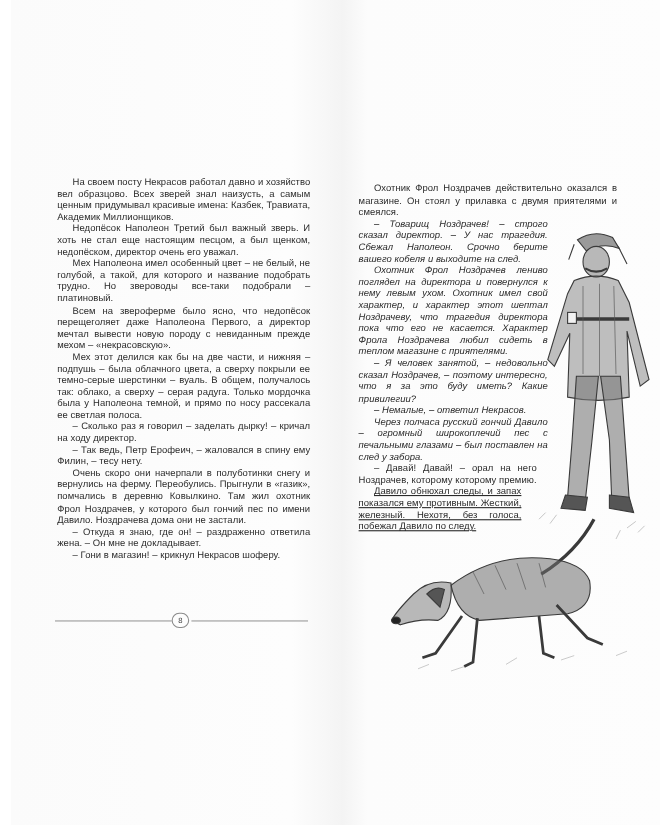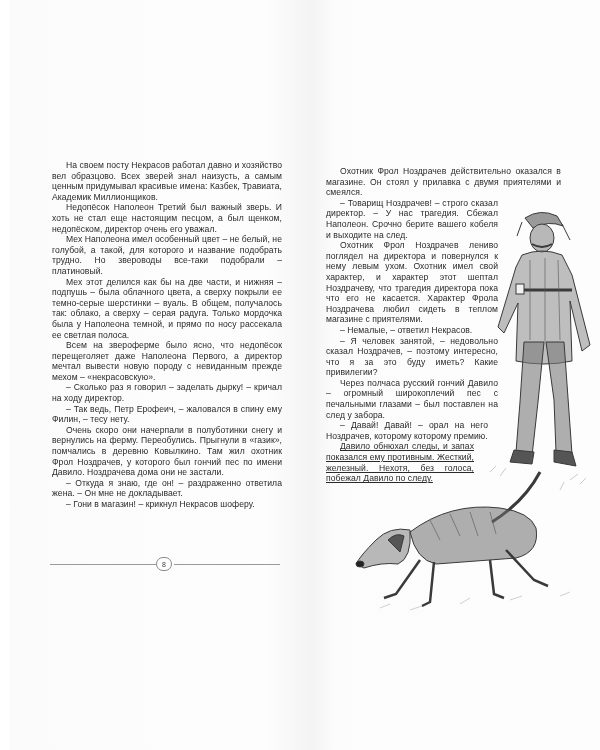--- a/index.html
+++ b/index.html
@@ -5,42 +5,42 @@
   html, body { margin: 0; padding: 0; }
   body { width: 600px; height: 750px; background: #ffffff; position: relative; overflow: hidden; font-family: "Liberation Sans", sans-serif; }
   .spread { position: absolute; left: 0; top: 0; width: 600px; height: 750px; background: #fdfdfd; margin-left: 10px; }
   .page { position: absolute; top: 0; height: 750px; }
   .page-left { left: 0; width: 300px; background: linear-gradient(to right, #fbfbfb 0%, #fdfdfd 85%, #f4f4f4 100%); }
   .page-right { left: 300px; width: 300px; background: linear-gradient(to right, #f3f3f3 0%, #fcfcfc 8%, #fdfdfd 100%); }
   .text { position: absolute; font-size: 8.6px; line-height: 10.6px; color: #2a2a2a; text-align: justify; letter-spacing: 0.05px; }
   .text p { margin: 0; text-indent: 14px; }
   .left-text { left: 42px; top: 160px; width: 230px; }
   .right-text { left: 316px; top: 166px; width: 235px; }
-  .narrow1 { width: 172px; }
+  .narrow1 { width: 172px; font-style: italic; }
   .narrow2 { width: 162px; }
   .narrow3 { width: 148px; text-decoration: underline; }
   .folio { position: absolute; left: 40px; top: 557px; width: 230px; height: 14px; }
   .folio-line { position: absolute; top: 7px; height: 0; border-top: 1px solid #9a9a9a; }
   .folio-line.l { left: 0; width: 106px; }
   .folio-line.r { left: 124px; width: 106px; }
   .folio-num { position: absolute; left: 106px; top: 0; width: 16px; height: 14px; border: 1px solid #8a8a8a; border-radius: 8px; font-size: 7px; line-height: 14px; text-align: center; color: #444; background: #fdfdfd; box-sizing: border-box; }
   .illustration { position: absolute; left: 300px; top: 200px; width: 300px; height: 420px; }
 </style>
 </head>
 <body>
 
 <div class="spread">
 
   <div class="page page-left">
     <div class="text left-text">
       <p>На своем посту Некрасов работал давно и хозяйство вел образцово. Всех зверей знал наизусть, а самым ценным придумывал красивые имена: Казбек, Травиата, Академик Миллионщиков.</p>
       <p>Недопёсок Наполеон Третий был важный зверь. И хоть не стал еще настоящим песцом, а был щенком, недопёском, директор очень его уважал.</p>
       <p>Мех Наполеона имел особенный цвет – не белый, не голубой, а такой, для которого и название подобрать трудно. Но звероводы все-таки подобрали – платиновый.</p>
+      <p>Всем на звероферме было ясно, что недопёсок перещеголяет даже Наполеона Первого, а директор мечтал вывести новую породу с невиданным прежде мехом – «некрасовскую».</p>
       <p>Мех этот делился как бы на две части, и нижняя – подпушь – была облачного цвета, а сверху покрыли ее темно-серые шерстинки – вуаль. В общем, получалось так: облако, а сверху – серая радуга. Только мордочка была у Наполеона темной, и прямо по носу рассекала ее светлая полоса.</p>
-      <p>Всем на звероферме было ясно, что недопёсок перещеголяет даже Наполеона Первого, а директор мечтал вывести новую породу с невиданным прежде мехом – «некрасовскую».</p>
       <p>– Сколько раз я говорил – заделать дырку! – кричал на ходу директор.</p>
       <p>– Так ведь, Петр Ерофеич, – жаловался в спину ему Филин, – тесу нету.</p>
       <p>Очень скоро они начерпали в полуботинки снегу и вернулись на ферму. Переобулись. Прыгнули в «газик», помчались в деревню Ковылкино. Там жил охотник Фрол Ноздрачев, у которого был гончий пес по имени Давило. Ноздрачева дома они не застали.</p>
       <p>– Откуда я знаю, где он! – раздраженно ответила жена. – Он мне не докладывает.</p>
       <p>– Гони в магазин! – крикнул Некрасов шоферу.</p>
     </div>
 
     <div class="folio">
       <div class="folio-line l"></div>
       <div class="folio-num">8</div>
@@ -48,22 +48,22 @@
     </div>
   </div>
 
   <div class="page page-right">
   </div>
 
   <div class="text right-text">
     <p>Охотник Фрол Ноздрачев действительно оказался в магазине. Он стоял у прилавка с двумя приятелями и смеялся.</p>
     <p class="narrow1">– Товарищ Ноздрачев! – строго сказал директор. – У нас трагедия. Сбежал Наполеон. Срочно берите вашего кобеля и выходите на след.</p>
     <p class="narrow1">Охотник Фрол Ноздрачев лениво поглядел на директора и повернулся к нему левым ухом. Охотник имел свой характер, и характер этот шептал Ноздрачеву, что трагедия директора пока что его не касается. Характер Фрола Ноздрачева любил сидеть в теплом магазине с приятелями.</p>
+    <p class="narrow1">– Я человек занятой, – недовольно сказал Ноздрачев, – поэтому интересно, что я за это буду иметь? Какие привилегии?</p>
     <p class="narrow1">– Немалые, – ответил Некрасов.</p>
-    <p class="narrow1">– Я человек занятой, – недовольно сказал Ноздрачев, – поэтому интересно, что я за это буду иметь? Какие привилегии?</p>
     <p class="narrow1">Через полчаса русский гончий Давило – огромный широкоплечий пес с печальными глазами – был поставлен на след у забора.</p>
     <p class="narrow2">– Давай! Давай! – орал на него Ноздрачев, которому которому премию.</p>
     <p class="narrow3">Давило обнюхал следы, и запах показался ему противным. Жесткий, железный. Нехотя, без голоса, побежал Давило по следу.</p>
   </div>
 
   <svg class="illustration" viewBox="0 0 300 420" xmlns="http://www.w3.org/2000/svg">
 
     <g fill="none" stroke="#3a3a3a" stroke-width="1">
 
       <path d="M215 18 q15 -10 32 -2 l6 10 q-14 -6 -30 2 z" fill="#9a9a9a"></path>

